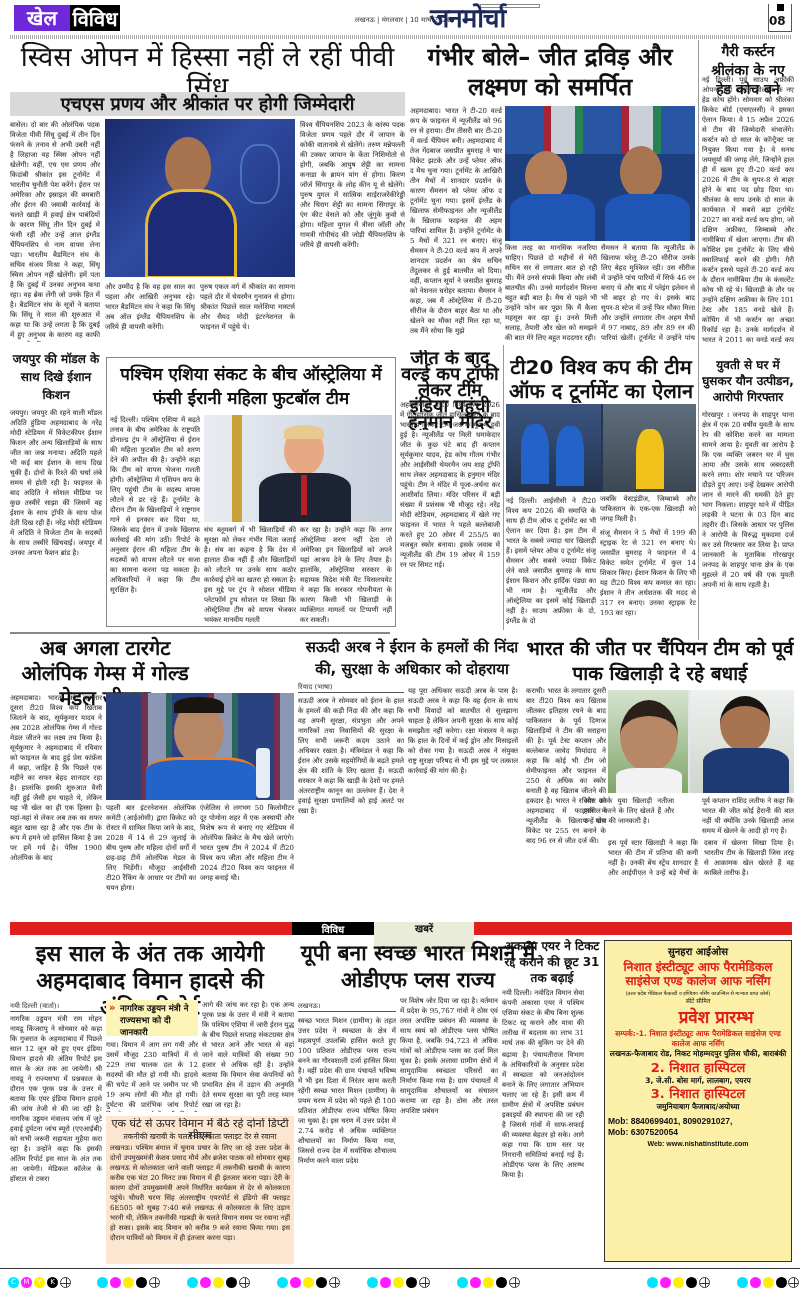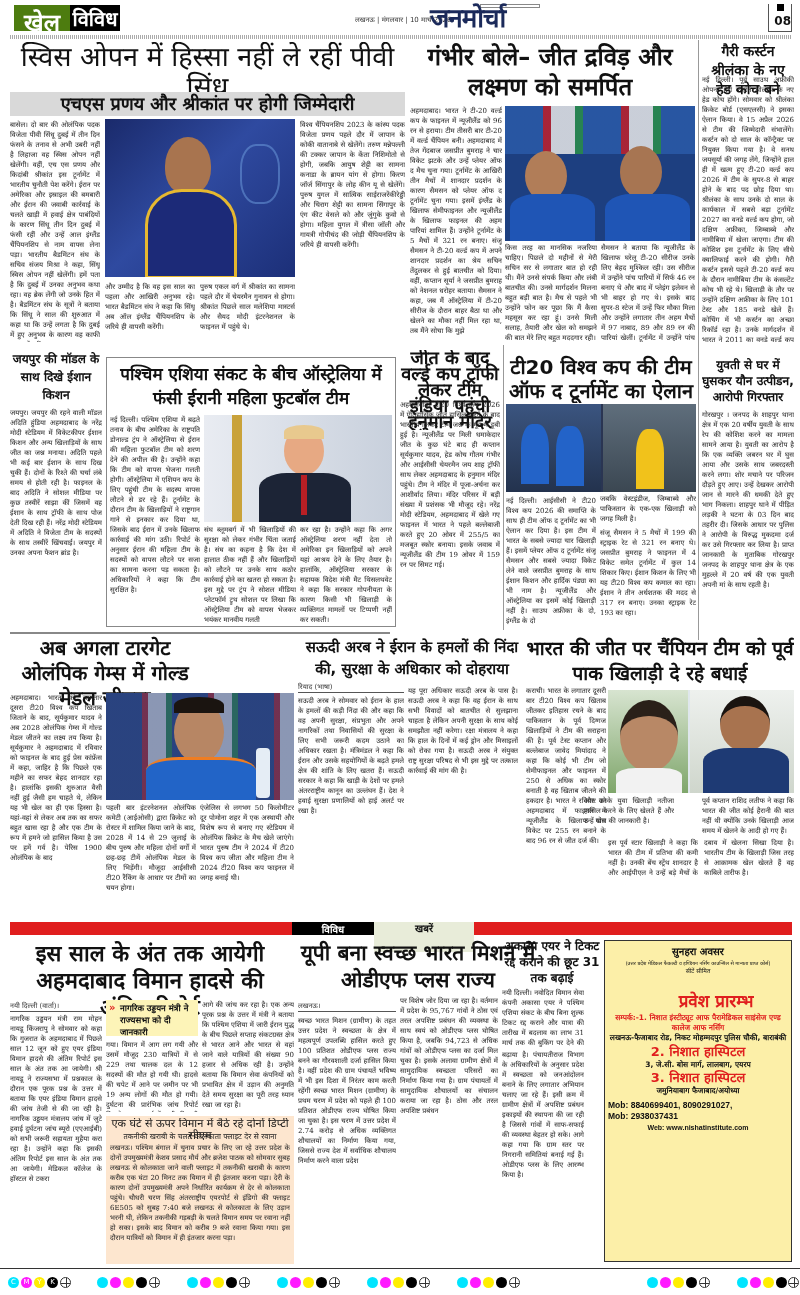--- a/index.html
+++ b/index.html
@@ -2,21 +2,21 @@
 <html><head>
 <meta charset="utf-8">
 <style>
 *{box-sizing:border-box;margin:0;padding:0}
 body{width:800px;height:1295px;background:#fff;font-family:"DejaVu Sans",sans-serif;color:#111;position:relative;overflow:hidden}
 .abs{position:absolute}
 .body-text{font-family:"DejaVu Serif",serif;font-size:7px;line-height:10px;color:#222;text-align:justify;overflow:hidden}
 .hl{font-family:"DejaVu Sans",sans-serif;font-weight:bold;color:#111;text-align:center;line-height:1.1;overflow:hidden}
 .photo{overflow:hidden}
 
-.tab-red{background:#4d7c0f;color:#fff;font-weight:bold;font-size:24px;display:flex;align-items:flex-start;justify-content:center}
+.tab-red{background:#6d28d9;color:#fff;font-weight:bold;font-size:20px;display:flex;align-items:flex-end;justify-content:center}
 .tab-black{background:#000;color:#fff;font-weight:bold;font-size:20px;display:flex;align-items:center;justify-content:center}
 .rule{height:4px;background:repeating-linear-gradient(90deg,#aaa 0 1px,#fff 1px 2px)}
 .caption{font-family:"DejaVu Serif",serif;font-size:7px;line-height:10px;color:#222;overflow:hidden;text-align:justify}
 .reg{position:absolute;border-radius:50%;width:11px;height:11px}
 .cross{position:absolute;width:11px;height:11px;border:1px solid #333;border-radius:50%}
 .cross:before{content:"";position:absolute;left:4.5px;top:0;width:1px;height:9px;background:#333}
 .cross:after{content:"";position:absolute;top:4.5px;left:0;height:1px;width:9px;background:#333}
 .ad{background:#fcefa8;border:1.5px solid #333}
 .ad .red{color:#e01e1e;font-weight:bold;text-align:center}
 .ad .blk{color:#111;font-weight:bold;text-align:center}
@@ -26,21 +26,21 @@
 
 <div class="abs tab-red" style="left:14px;top:5px;width:56px;height:26px;">
     <span>खेल</span>
   </div>
 <div class="abs tab-black" style="left:70px;top:5px;width:50px;height:26px;">
     <span>विविध</span>
   </div>
 <div class="abs" style="left:355px;top:15px;font-size:7px;color:#333;">लखनऊ | मंगलवार | 10 मार्च 2026</div>
 <div class="abs" style="left:480px;top:4px;width:60px;height:4px;border:1px solid #888;"></div>
 <div class="abs" style="left:430px;top:4px;font-size:26px;font-weight:bold;color:#1b2a5a;letter-spacing:-1px;line-height:28px;">जनमोर्चा</div>
-<div class="abs" style="left:768px;top:4px;width:24px;height:28px;border:1px solid #555;border-top:none;text-align:right;font-size:12px;font-weight:bold;padding-top:10px;">
+<div class="abs" style="left:768px;top:4px;width:24px;height:28px;border:1px solid #555;border-top:none;text-align:left;font-size:12px;font-weight:bold;padding-top:10px;">
   <span class="abs" style="left:8px;top:0;width:7px;height:7px;background:#000;"></span>
   <span>08</span>
 </div>
 <div class="abs rule" style="left:10px;top:35px;width:782px;"></div>
 
 <div class="abs hl" style="left:10px;top:42px;width:395px;font-size:27px;font-weight:normal;">स्विस ओपन में हिस्सा नहीं ले रहीं पीवी सिंधू</div>
 <div class="abs hl" style="left:10px;top:92px;width:395px;height:24px;background:#d9d9d9;font-size:18px;padding-top:2px;">एचएस प्रणय और श्रीकांत पर होगी जिम्मेदारी</div>
 <div class="abs body-text" style="left:10px;top:120px;width:90px;height:222px;">बासेल। दो बार की ओलंपिक पदक विजेता पीवी सिंधू दुबई में तीन दिन फंसने के तनाव से अभी उबरी नहीं है लिहाजा वह स्विस ओपन नहीं खेलेंगी। वहीं, एच एस प्रणय और किदांबी श्रीकांत इस टूर्नामेंट में भारतीय चुनौती पेश करेंगे। ईरान पर अमेरिका और इस्राइल की बमबारी और ईरान की जवाबी कार्रवाई के चलते खाड़ी में हवाई क्षेत्र पाबंदियों के कारण सिंधू तीन दिन दुबई में फंसी रहीं और उन्हें आल इंग्लैंड चैंपियनशिप से नाम वापस लेना पड़ा। भारतीय बैडमिंटन संघ के सचिव संजय मिश्रा ने कहा, सिंधू स्विस ओपन नहीं खेलेंगी। हमें पता है कि दुबई में उनका अनुभव कथा रहा। वह ब्रेक लेंगी जो उनके हित में है। बैडमिंटन संघ के सूत्रों ने बताया कि सिंधू ने साल की शुरुआत में कहा था कि उन्हें लगता है कि दुबई में हुए अनुभव के कारण वह काफी तनाव में रहीं</div>
 <div class="abs photo" style="left:105px;top:119px;width:190px;height:158px;background:linear-gradient(135deg,#1a2a6b,#2f4aa0 45%,#1c2f78);">
   <div class="abs" style="left:60px;top:18px;width:46px;height:58px;border-radius:50% 50% 45% 45%;background:#a8744f;"></div>
@@ -162,32 +162,33 @@
 <div class="abs" style="left:298px;top:1001px;font-size:7px;color:#333;">लखनऊ।</div>
 <div class="abs" style="left:298px;top:1011px;width:98px;height:1px;background:#555;"></div>
 <div class="abs body-text" style="left:298px;top:1016px;width:98px;height:250px;">स्वच्छ भारत मिशन (ग्रामीण) के तहत उत्तर प्रदेश ने स्वच्छता के क्षेत्र में महत्वपूर्ण उपलब्धि हासिल करते हुए 100 प्रतिशत ओडीएफ प्लस राज्य बनने का गौरवशाली दर्जा हासिल किया है। वहीं प्रदेश की ग्राम पंचायतें भविष्य में भी इस दिशा में निरंतर काम करती रहेंगी स्वच्छ भारत मिशन (ग्रामीण) के प्रथम चरण में प्रदेश को पहले ही 100 प्रतिशत ओडीएफ राज्य घोषित किया जा चुका है। इस चरण में उत्तर प्रदेश में 2.74 करोड़ से अधिक व्यक्तिगत शौचालयों का निर्माण किया गया, जिससे राज्य देश में सर्वाधिक शौचालय निर्माण करने वाला प्रदेश</div>
 <div class="abs body-text" style="left:400px;top:996px;width:98px;height:270px;">पर विशेष जोर दिया जा रहा है। वर्तमान में प्रदेश के 95,767 गांवों ने ठोस एवं तरल अपशिष्ट प्रबंधन की व्यवस्था के साथ स्वयं को ओडीएफ प्लस घोषित किया है, जबकि 94,723 से अधिक गांवों को ओडीएफ प्लस का दर्जा मिल चुका है। इसके अलावा ग्रामीण क्षेत्रों में सामुदायिक स्वच्छता परिसरों का निर्माण किया गया है। ग्राम पंचायतों में सामुदायिक शौचालयों का संचालन कराया जा रहा है। ठोस और तरल अपशिष्ट प्रबंधन</div>
 <div class="abs body-text" style="left:502px;top:1050px;width:82px;height:216px;">बढ़ाया है। पंचायतीराज विभाग के अधिकारियों के अनुसार प्रदेश में स्वच्छता को जनआंदोलन बनाने के लिए लगातार अभियान चलाए जा रहे हैं। इसी क्रम में ग्रामीण क्षेत्रों में अपशिष्ट प्रबंधन इकाइयों की स्थापना की जा रही है जिससे गांवों में साफ-सफाई की व्यवस्था बेहतर हो सके। आगे कहा गया कि ग्राम स्तर पर निगरानी समितियां बनाई गई हैं। ओडीएफ प्लस के लिए आरम्भ किया है।</div>
 
 <div class="abs hl" style="left:502px;top:938px;width:100px;font-size:12px;line-height:16px;">अकासा एयर ने टिकट रद्द कराने की छूट 31 तक बढ़ाई</div>
 <div class="abs body-text" style="left:502px;top:988px;width:82px;height:60px;">नयी दिल्ली। नवोदित विमान सेवा कंपनी अकासा एयर ने पश्चिम एशिया संकट के बीच बिना शुल्क टिकट रद्द कराने और यात्रा की तारीख में बदलाव का लाभ 31 मार्च तक की बुकिंग पर देने की घोषणा की है। एयरलाइन ने बताया कि पश्चिम एशिया के कई देशों के हवाई क्षेत्र बंद होने से उड़ानें प्रभावित हुई हैं। ऐसी स्थिति में यात्रियों की सुविधा के लिए कंपनी ने यह निर्णय लिया है। कंपनी के अनुसार 31 मार्च तक अकासा एयर से यात्रा करने वाले सभी यात्री बिना किसी अतिरिक्त शुल्क के अपनी टिकट रद्द करा सकते हैं या तारीख बदल सकते हैं। अकासा ने पहले ही कई उड़ानें रद्द कर दी हैं और यात्रियों को पूरा रिफंड दिए जाने की घोषणा कर चुकी है।</div>
 
 <div class="abs ad" style="left:604px;top:940px;width:188px;height:322px;">
-  <div class="blk" style="font-size:10px;margin-top:3px;">सुनहरा अवसर</div>
+  <div class="blk" style="font-size:10px;margin-top:3px;">सुनहरा आईओस</div>
+  <div class="red" style="font-size:12px;line-height:14px;margin-top:2px;padding:0 3px;">निशात इंस्टीट्यूट आफ पैरामेडिकल साइंसेज एण्ड कालेज आफ नर्सिंग</div>
   <div style="font-size:5px;text-align:center;color:#111;margin-top:2px;padding:0 3px;">(उत्तर प्रदेश मेडिकल फैकल्टी व इण्डियन नर्सिंग काउन्सिल से मान्यता प्राप्त कोर्स)</div>
   <div style="font-size:6px;text-align:center;margin-top:1px;">सीटें सीमित</div>
-  <div class="red" style="font-size:17px;line-height:20px;margin-top:16px;padding-left:36px;">प्रवेश प्रारम्भ</div>
+  <div class="red" style="font-size:17px;line-height:20px;margin-top:2px;padding-left:36px;">प्रवेश प्रारम्भ</div>
   <div class="red" style="font-size:7.5px;line-height:10px;margin-top:2px;padding:0 3px;">सम्पर्क:-1. निशात इंस्टीट्यूट आफ पैरामेडिकल साइंसेज एण्ड कालेज आफ नर्सिंग</div>
   <div class="blk" style="font-size:7.5px;line-height:10px;padding:0 3px;">लखनऊ-फैजाबाद रोड, निकट मोहम्मदपुर पुलिस चौकी, बाराबंकी</div>
   <div class="red" style="font-size:13px;line-height:16px;margin-top:1px;">2. निशात हास्पिटल</div>
   <div class="blk" style="font-size:7.5px;line-height:10px;">3, जे.सी. बोस मार्ग, लालबाग, एयरप</div>
   <div class="red" style="font-size:13px;line-height:16px;">3. निशात हास्पिटल</div>
   <div class="blk" style="font-size:7.5px;line-height:10px;">जमुनियाबाग फैजाबाद/अयोध्या</div>
   <div style="font-family:'Liberation Sans',sans-serif;font-weight:bold;font-size:8.5px;line-height:11px;margin-top:4px;padding-left:3px;color:#111;">Mob: 8840699401, 8090291027,</div>
-  <div style="font-family:'Liberation Sans',sans-serif;font-weight:bold;font-size:8.5px;line-height:11px;padding-left:3px;color:#111;">Mob: 2938037431</div>
+  <div style="font-family:'Liberation Sans',sans-serif;font-weight:bold;font-size:8.5px;line-height:11px;padding-left:3px;color:#111;">Mob: 6307520054</div>
   <div style="font-family:'Liberation Sans',sans-serif;font-weight:bold;font-size:7px;line-height:11px;text-align:center;color:#111;">Web: www.nishatinstitute.com</div>
 </div>
 
 <div class="abs" style="left:0;top:1268px;width:800px;height:1px;background:#333;"></div>
 <div class="abs" style="left:0;top:1270px;width:800px;height:25px;">
   <div class="reg" style="left:8px;top:7px;background:#00e5ff;font-size:7px;color:#fff;text-align:center;line-height:11px;">C</div>
   <div class="reg" style="left:21px;top:7px;background:#ff1aff;font-size:7px;color:#fff;text-align:center;line-height:11px;">M</div>
   <div class="reg" style="left:34px;top:7px;background:#ffee00;font-size:7px;color:#fff;text-align:center;line-height:11px;">Y</div>
   <div class="reg" style="left:47px;top:7px;background:#000;font-size:7px;color:#fff;text-align:center;line-height:11px;">K</div>
   <div class="cross" style="left:60px;top:7px;"></div>

